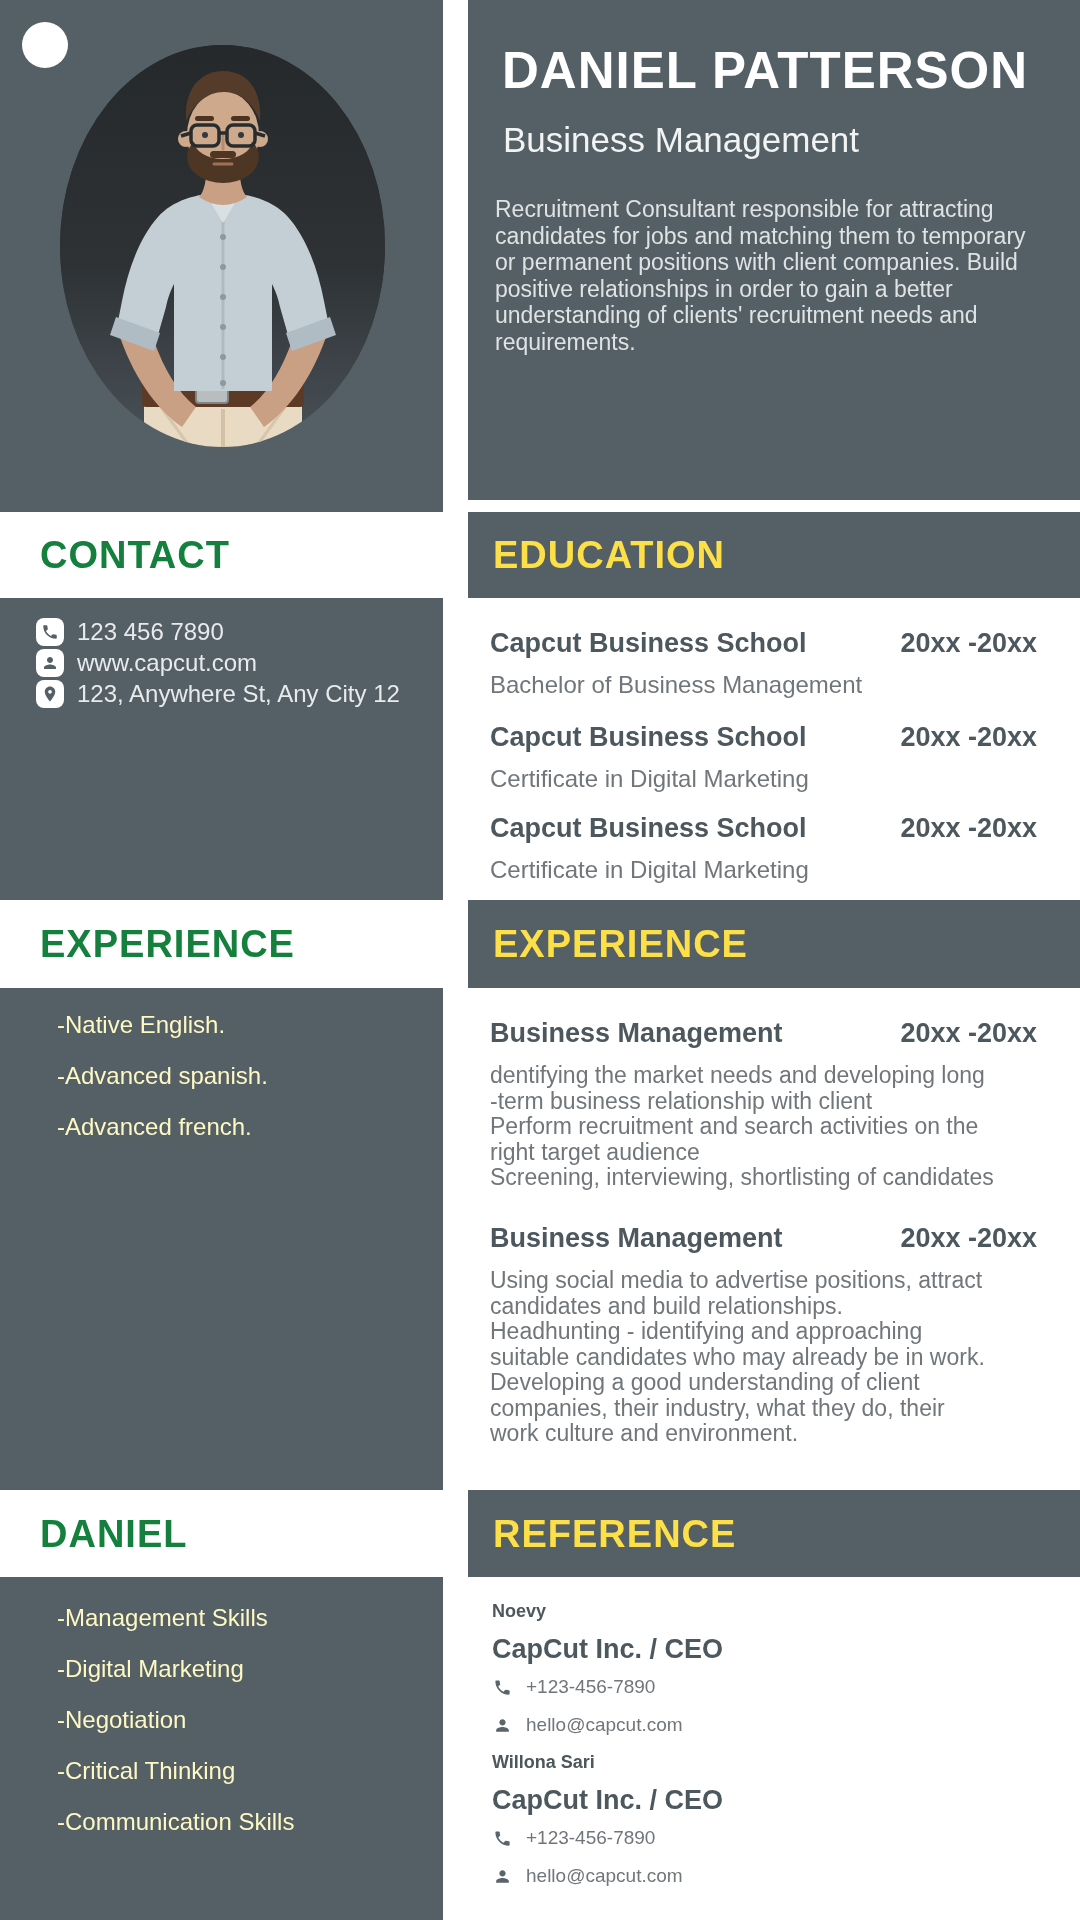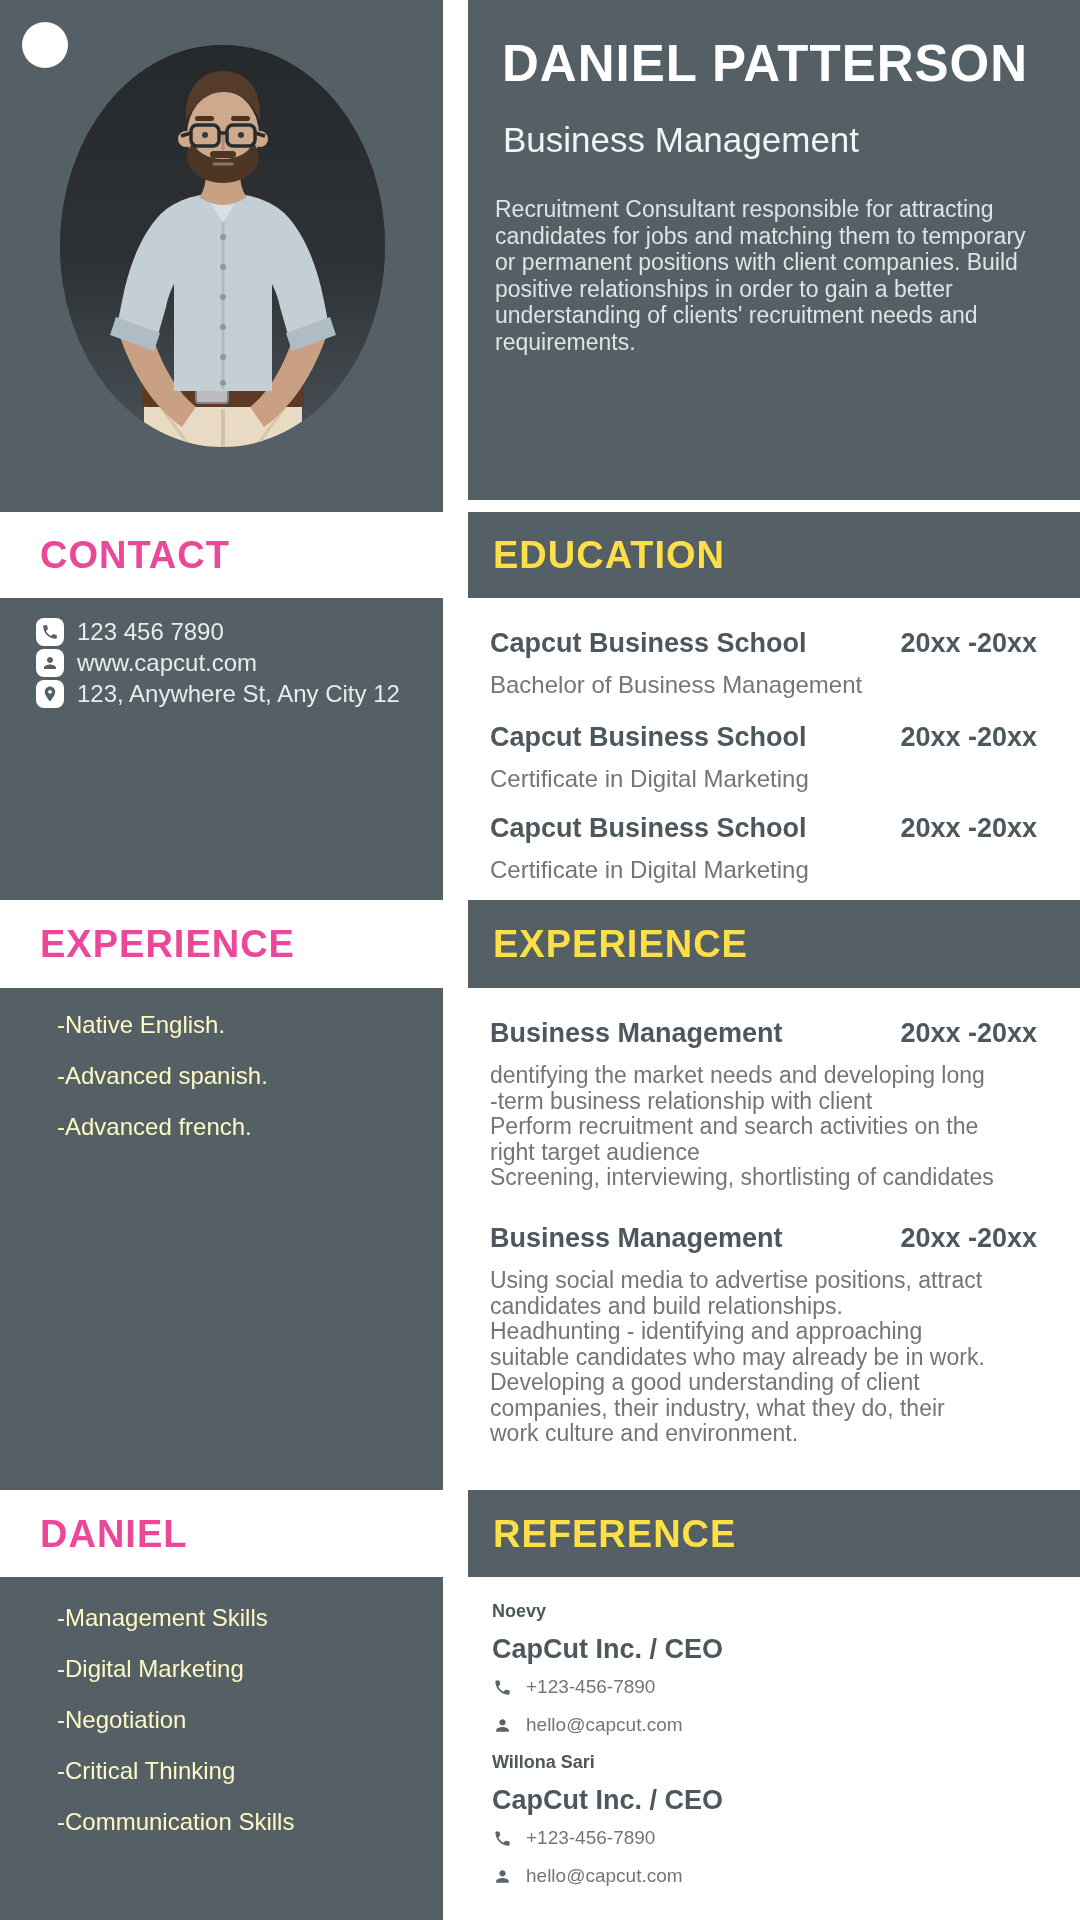--- a/index.html
+++ b/index.html
@@ -17,21 +17,21 @@
     border-radius:50%; overflow:hidden;
     background:linear-gradient(180deg,#26292B 0%,#2E3235 55%,#4A5258 100%);
   }
   .photo svg { display:block; width:100%; height:100%; }
 
   
   .band { position:absolute; display:flex; align-items:center; }
   .band-l { left:0; width:443px; background:#ffffff; padding-left:40px; }
   .band-r { left:468px; width:612px; background:#555F66; padding-left:25px; }
   .band-title { font-size:38px; font-weight:bold; letter-spacing:1px; line-height:1; }
-  .band-l .band-title { color:#ec4899; }
+  .band-l .band-title { color:#15803d; }
   .band-r .band-title { color:#fde047; }
   .row1 { top:512px; height:86px; }
   .row2 { top:900px; height:88px; }
   .row3 { top:1490px; height:87px; }
 
   
   .contact-list { position:absolute; left:36px; top:616px; }
   .c-row { display:flex; align-items:center; height:31px; }
   .badge {
     width:28px; height:28px; border-radius:8px; background:#ffffff; flex:none;
@@ -39,21 +39,21 @@
   }
   .badge svg { width:18px; height:18px; fill:#555F66; }
   .c-text { color:#E8EBEB; font-size:24px; white-space:nowrap; }
   .side-list { position:absolute; left:37px; }
   .lang-list  { top:1012px; }
   .skill-list { top:1605px; }
   .side-item { color:#fef9c3; font-size:24px; line-height:25px; margin-bottom:26px; white-space:nowrap;margin-left:20px; }
 
   
   .header-block { position:absolute; left:468px; top:0; width:612px; height:500px; background:#555F66; }
-  .name { position:absolute; left:34px; top:34px; font-size:51px; font-weight:800; letter-spacing:1px; color:#ffffff; white-space:nowrap; }
+  .name { position:absolute; left:34px; top:41px; font-size:51px; font-weight:800; letter-spacing:1px; color:#ffffff; white-space:nowrap; }
   .role { position:absolute; left:35px; top:120px; font-size:35px; font-weight:500; color:#F2F4F4; white-space:nowrap; }
   .summary { position:absolute; left:27px; top:196px; right:6px; font-size:23px; line-height:26.5px; color:#DFE3E3; white-space:pre-line; }
 
   .entry { position:absolute; left:490px; width:547px; }
   .entry-head { display:flex; justify-content:space-between; align-items:baseline;gap:12px; }
   .entry-title, .entry-dates { font-size:27px; font-weight:bold; color:#4D575E; line-height:30px; white-space:nowrap; }
   .entry-sub  { margin-top:13px; font-size:24px; color:#70767A; white-space:nowrap; }
   .entry-body { margin-top:15px; font-size:23px; line-height:25.5px; color:#70767A; white-space:pre-line; }
   .edu1 { top:628px; } .edu2 { top:722px; } .edu3 { top:813px; }
   .exp1 { top:1018px; } .exp2 { top:1223px; }

